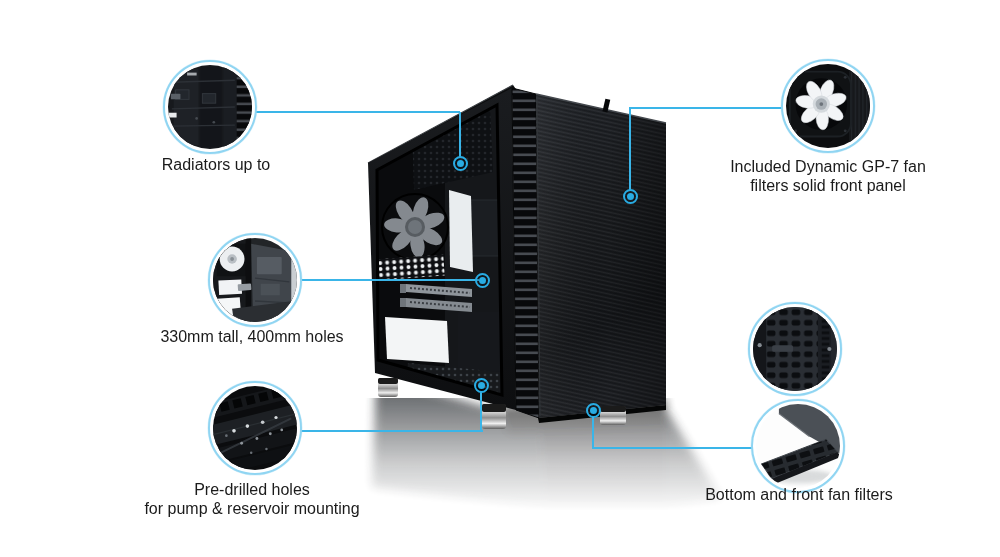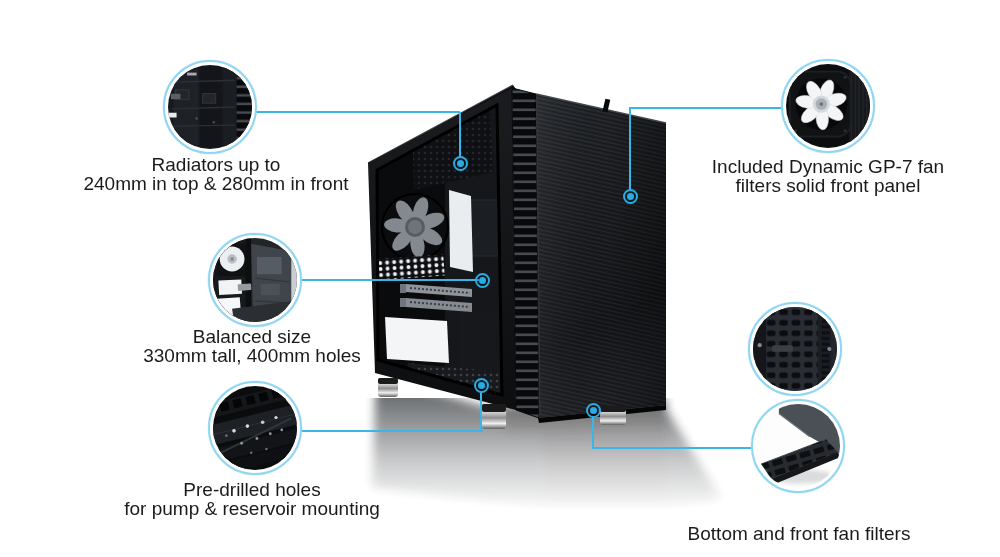--- a/index.html
+++ b/index.html
@@ -10,21 +10,21 @@
   .vline{width:2px;}
   .dot{position:absolute;width:15px;height:15px;border:2px solid #29ace3;border-radius:50%;
        box-sizing:border-box;z-index:4;background:rgba(6,20,30,0.25);}
   .dot span{position:absolute;left:50%;top:50%;width:7px;height:7px;margin:-3.5px 0 0 -3.5px;
        border-radius:50%;background:#29ace3;display:block;}
   .circle{position:absolute;width:94px;height:94px;border:2px solid #90d5f2;border-radius:50%;
        box-sizing:border-box;background:#ffffff;padding:3px;z-index:5;
        box-shadow:0 0 0 0.5px rgba(144,213,242,0.35);}
   .circle-inner{width:84px;height:84px;border-radius:50%;overflow:hidden;}
   .circle-inner svg{display:block;}
-  .caption{position:absolute;width:300px;text-align:center;color:#1b1b1b;font-size:19px;
+  .caption{position:absolute;width:300px;text-align:center;color:#1b1b1b;font-size:16px;
        line-height:19px;z-index:5;}
   #caseart{position:absolute;left:350px;top:60px;z-index:1;}
 </style>
 </head>
 <body>
 
 <div id="stage">
 
   <svg id="caseart" width="400" height="450" viewBox="0 0 400 450">
     <defs>
@@ -216,21 +216,20 @@
         <rect x="3" y="30" width="10" height="6" fill="#5a6067" rx="1"></rect>
         <circle cx="4" cy="70" r="2.4" fill="#9aa0a6"></circle>
         <rect x="20" y="8" width="10" height="3" fill="#c9ced2" opacity="0.8"></rect>
         <circle cx="30" cy="56" r="1.4" fill="#454a50"></circle>
           <circle cx="48" cy="60" r="1.4" fill="#454a50"></circle>
       </svg>
     </div>
   </div>
   <div class="caption" style="left:66px;top:155px">
     <div>Radiators up to</div>
-    <div>240mm in top &amp; 280mm in front</div>
   </div>
 
   <div class="circle" style="left:781px;top:59px">
     <div class="circle-inner">
       <svg width="84" height="84" viewBox="0 0 88 88">
         <defs>
           <pattern id="vribA" width="4" height="4" patternUnits="userSpaceOnUse">
             <rect width="4" height="4" fill="#16181b"></rect>
               <rect width="1.2" height="4" fill="#23272c"></rect>
           </pattern>
@@ -294,21 +293,20 @@
         <rect x="50" y="48" width="20" height="12" fill="#4b5157"></rect>
         <line x1="44" y1="42" x2="80" y2="46" stroke="#31363c" stroke-width="1.5"></line>
         <line x1="44" y1="66" x2="80" y2="68" stroke="#31363c" stroke-width="1.5"></line>
         <rect x="82" y="8" width="6" height="76" fill="#c9ced2"></rect>
         <polygon points="20,74 84,66 88,88 22,88" fill="#2b2e32"></polygon>
         <rect x="26" y="48" width="14" height="7" rx="1" fill="#959ba1" transform="rotate(-4 33 51)"></rect>
       </svg>
     </div>
   </div>
   <div class="caption" style="left:102px;top:327px">
-    <div>Balanced size</div>
     <div>330mm tall, 400mm holes</div>
   </div>
 
   <div class="circle" style="left:208px;top:381px">
     <div class="circle-inner">
       <svg width="84" height="84" viewBox="0 0 88 88">
         <rect width="88" height="88" fill="#0b0c0e"></rect>
         <g transform="rotate(-14 44 44)">
           <rect x="-6" y="8" width="100" height="15" fill="#15171a"></rect>
           <rect x="0" y="10" width="9" height="9" fill="#050607"></rect>
@@ -384,17 +382,17 @@
         <line x1="24" y1="10" x2="56" y2="34" stroke="#6a6f75" stroke-width="1.2"></line>
         <g transform="rotate(-16 44 58)">
           <polygon points="6,52 78,46 86,62 12,70" fill="#272b30" stroke="#3f444a" stroke-width="1"></polygon>
           <polygon points="6,52 78,46 86,62 12,70" fill="url(#trayG)"></polygon>
           <polygon points="12,70 86,62 88,68 14,76" fill="#15171b"></polygon>
           <polygon points="6,52 12,70 14,76 8,58" fill="#1c1f24"></polygon>
         </g>
       </svg>
     </div>
   </div>
-  <div class="caption" style="left:649px;top:524px">
+  <div class="caption" style="left:649px;top:485px">
     <div>Bottom and front fan filters</div>
   </div>
 
 </div>
 
 </body></html>

